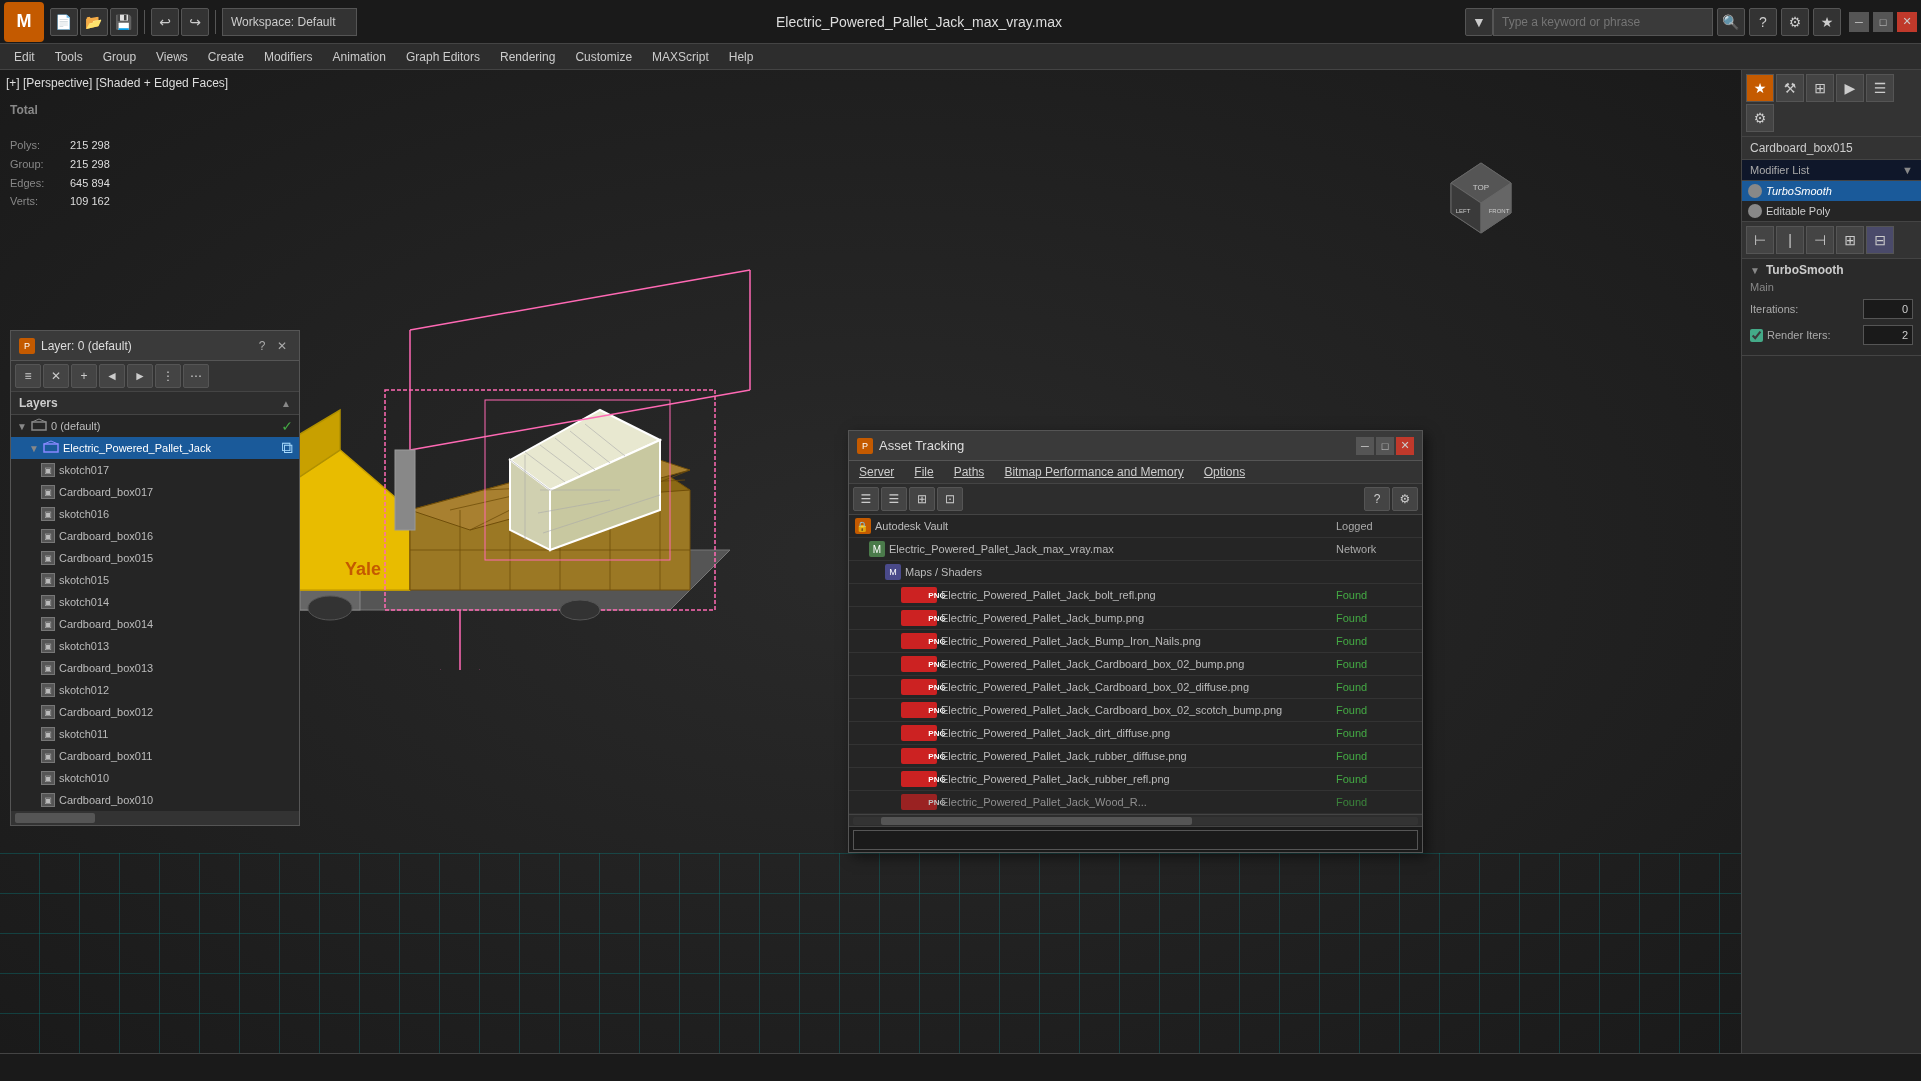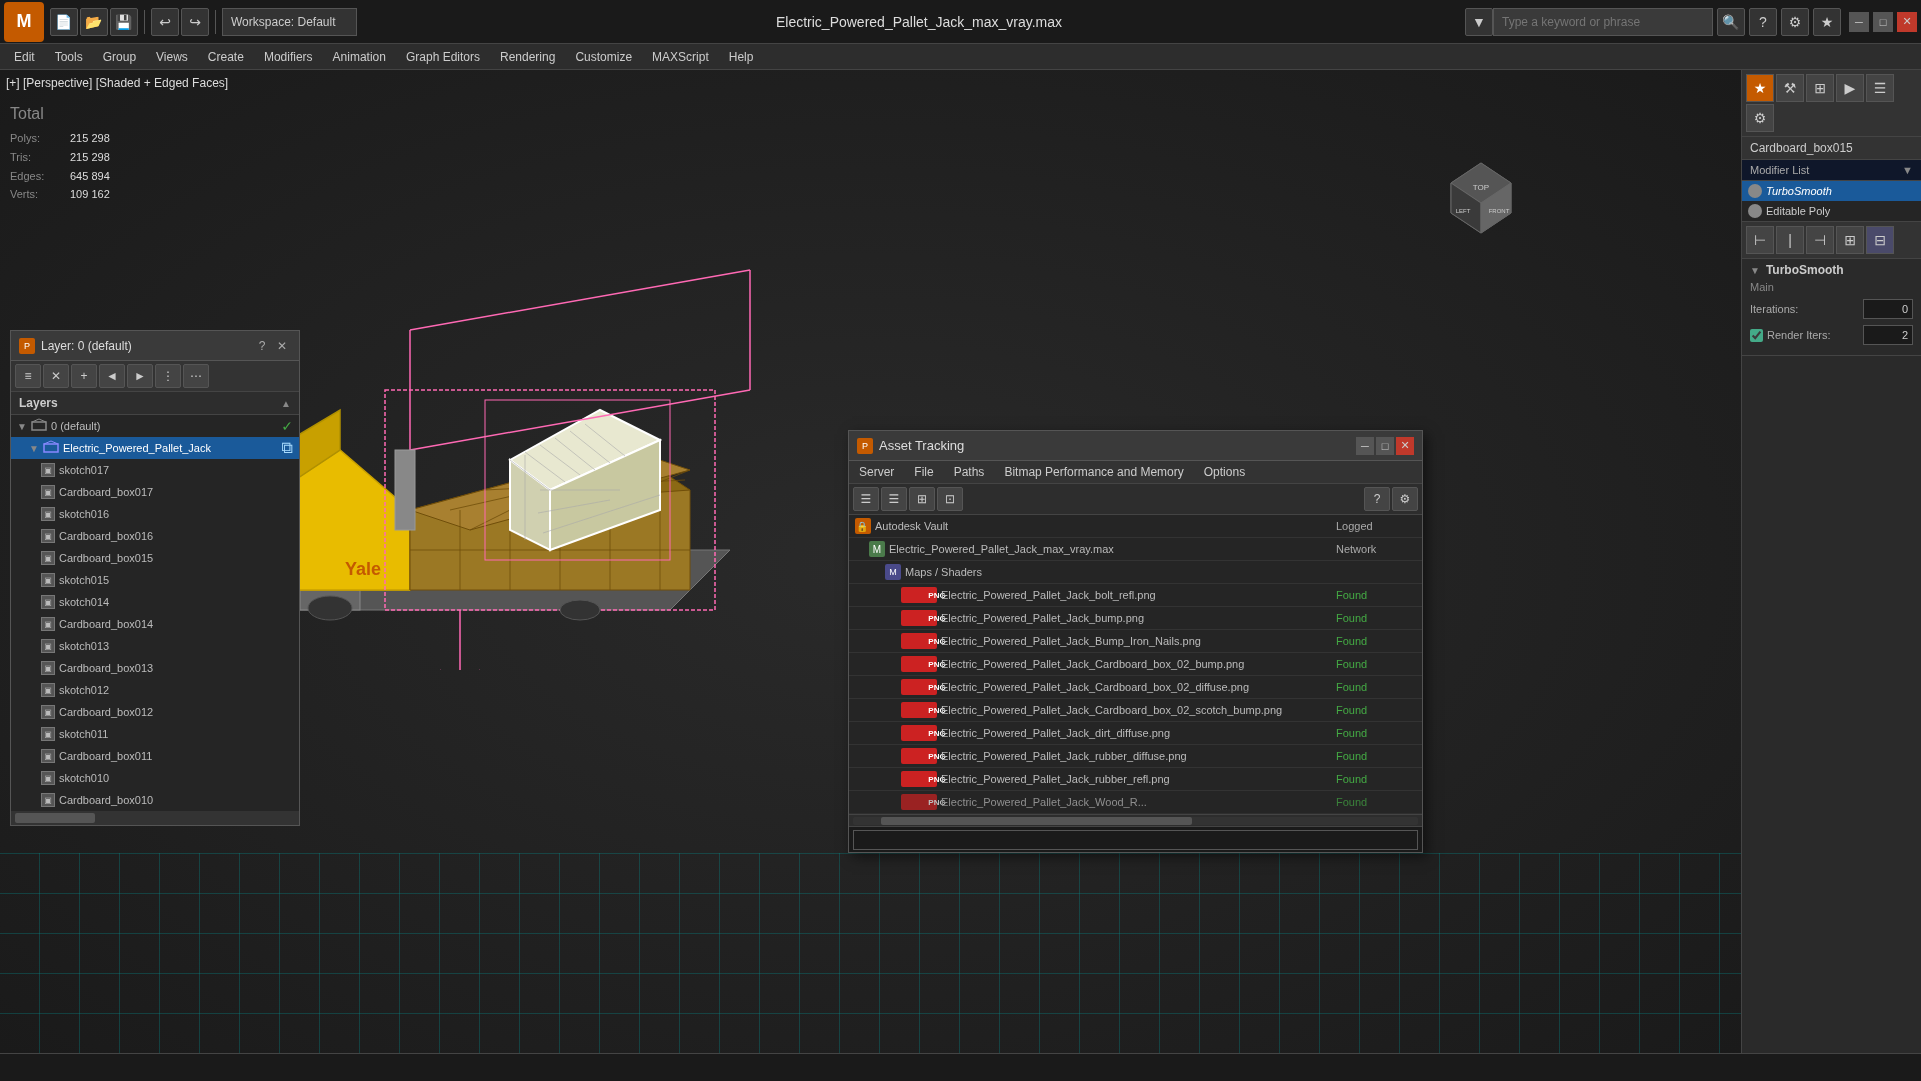--- a/index.html
+++ b/index.html
@@ -404,20 +404,21 @@
       border: none;
       color: #ccc;
       cursor: pointer;
       font-size: 11px;
     }
     .at-win-btn.close-btn { background: #c0392b; }
     .at-menu {
       display: flex;
       background: #333;
       border-bottom: 1px solid #444;
+      text-decoration: underline;
     }
     .at-menu-item {
       padding: 4px 10px;
       font-size: 12px;
       color: #ccc;
       cursor: pointer;
     }
     .at-toolbar {
       display: flex;
       padding: 3px 4px;
@@ -593,27 +594,27 @@
   <div id="viewport">
     <div class="scene-bg"></div>
 
     <div class="grid-lines"></div>
 
     <div class="viewport-info">
       <span>[+] [Perspective] [Shaded + Edged Faces]</span>
     </div>
 
     <div class="stats-block">
-      <div style="color:#888;font-size:16px;margin-bottom:2px;">Total</div>
+      <div style="color:#888;font-size:12px;margin-bottom:16px;font-weight:bold;">Total</div>
       <div class="stats-row">
         <span class="stat-key">Polys:</span>
         <span class="stat-val">215 298</span>
       </div>
       <div class="stats-row">
-        <span class="stat-key">Tris:</span>
+        <span class="stat-key">Group:</span>
         <span class="stat-val">215 298</span>
       </div>
       <div class="stats-row">
         <span class="stat-key">Edges:</span>
         <span class="stat-val">645 894</span>
       </div>
       <div class="stats-row">
         <span class="stat-key">Verts:</span>
         <span class="stat-val">109 162</span>
       </div>

